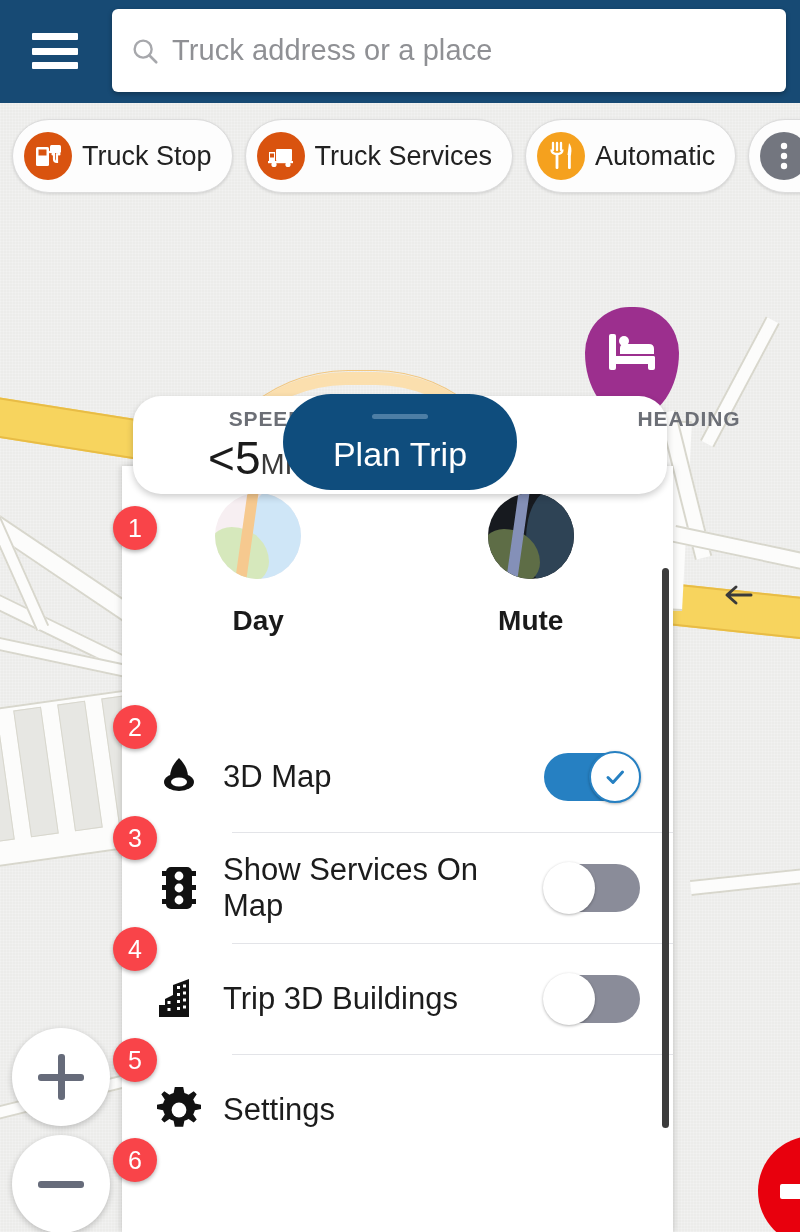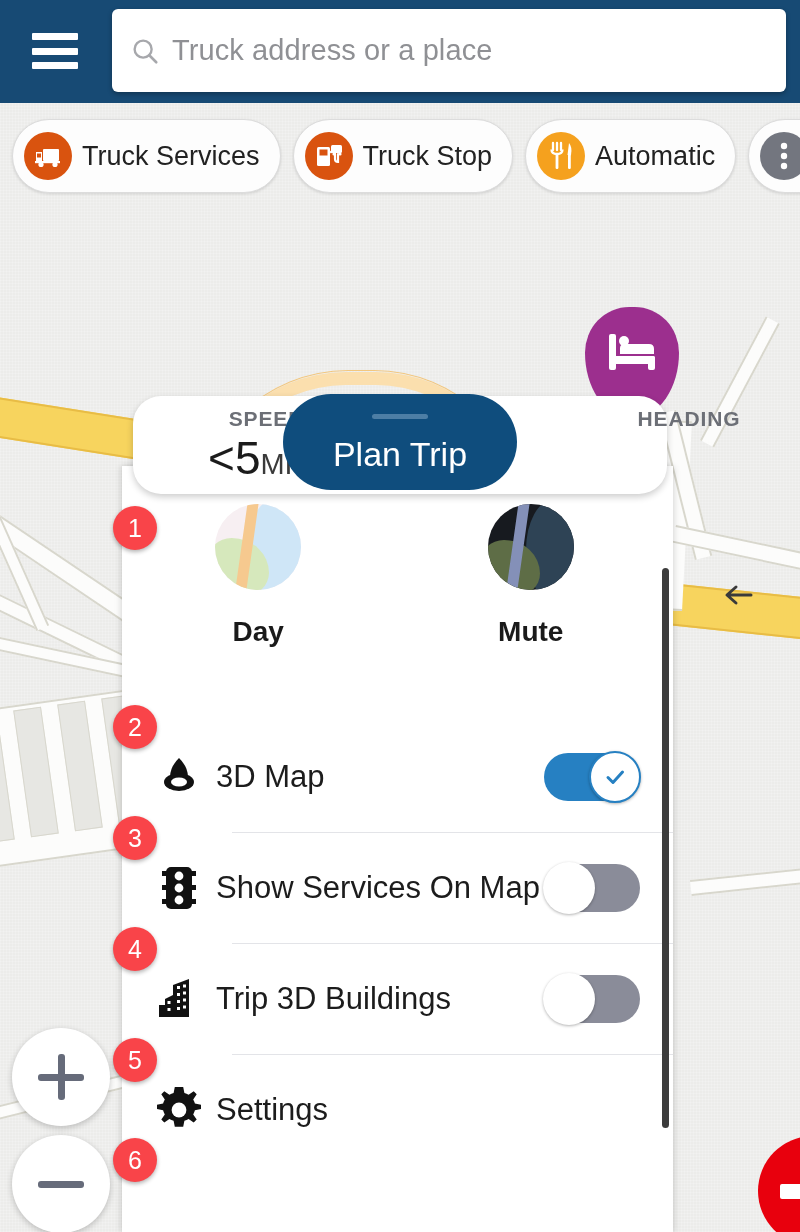--- a/index.html
+++ b/index.html
@@ -179,21 +179,21 @@
     overflow: hidden;
   }
   .panel-scrollbar {
     position: absolute; right: 4px; top: 102px;
     width: 7px; height: 560px; background: #3c3c3c; border-radius: 4px;
     z-index: 60; cursor: pointer;
   }
 
   
   .themes {
-    position: absolute; left: 0; top: 29px; width: 545px;
+    position: absolute; left: 0; top: 18px; width: 545px;
     display: flex; justify-content: space-around; align-items: flex-start;
   }
   .theme { width: 140px; text-align: center; cursor: pointer; }
   .theme .thumb-wrap {
     width: 104px; height: 104px; margin: 0 auto;
     border-radius: 50%;
     display: flex; align-items: center; justify-content: center;
   }
   .theme.selected .thumb-wrap {
     border: 5px solid #1ea1e8;
@@ -279,21 +279,21 @@
     cursor: pointer;
   }
   .row + .row::before {
     content: ""; position: absolute; left: 110px; right: 0; top: 0;
     height: 1px; background: #e3e4e8;
   }
   .row-icon {
     width: 58px; flex: 0 0 auto; margin-left: 28px;
     display: flex; align-items: center; justify-content: center;
   }
-  .row-label { font-size: 31px; color: #1c1c1c; margin-left: 8px; flex: 1 1 auto; }
+  .row-label { font-size: 31px; color: #1c1c1c; margin-left: 15px; flex: 1 1 auto; }
 
   .toggle {
     position: relative; width: 96px; height: 48px; border-radius: 24px;
     flex: 0 0 auto; margin-right: 33px; cursor: pointer;
   }
   .toggle.off { background: #8a8c99; }
   .toggle.on  { background: #2680c2; }
   .toggle .knob {
     position: absolute; top: -2px; width: 52px; height: 52px; border-radius: 50%;
     background: #ffffff; box-shadow: 0 1px 3px rgba(0,0,0,.3);
@@ -392,47 +392,47 @@
     <div class="searchbox">
       <svg class="search-icon" viewBox="0 0 24 24">
         <circle cx="10.5" cy="10.5" r="6.8" fill="none" stroke="#a7a8ac" stroke-width="1.9"></circle>
         <line x1="15.4" y1="15.4" x2="21" y2="21" stroke="#a7a8ac" stroke-width="2.1" stroke-linecap="round"></line>
       </svg>
       <span class="search-placeholder">Truck address or a place</span>
     </div>
   </div>
 
   <div class="chiprow">
+
+    <div class="chip">
+      <span class="chip-ic" style="background:#d9530f;">
+        <svg width="32" height="28" viewBox="0 0 32 28">
+          <rect x="4" y="5" width="13" height="19" fill="#fff" rx="1.5"></rect>
+          <rect x="6.5" y="7.5" width="8" height="6" fill="#d9530f"></rect>
+          <path d="M18 10 L22 7 L22 17 Q22 20 25 20 L25 12" stroke="#fff" stroke-width="2.2" fill="none" stroke-linecap="round"></path>
+          <rect x="18" y="3" width="11" height="8" fill="#fff" rx="1.5"></rect>
+          <circle cx="21" cy="12" r="1.6" fill="#fff"></circle>
+          <circle cx="27" cy="12" r="1.6" fill="#fff"></circle>
+        </svg>
+      </span>
+      <span class="chip-label">Truck Stop</span>
+    </div>
 
     <div class="chip">
       <span class="chip-ic" style="background:#d9530f;">
         <svg width="32" height="26" viewBox="0 0 32 26">
           <rect x="11" y="6" width="16" height="12" fill="#fff" rx="1"></rect>
           <path d="M4 9 L10 9 L10 18 L4 18 Z" fill="#fff"></path>
           <rect x="5" y="10.5" width="4" height="4" fill="#d9530f"></rect>
           <rect x="3" y="18" width="25" height="2.2" fill="#fff"></rect>
           <circle cx="9" cy="21.5" r="2.6" fill="#fff"></circle>
           <circle cx="23" cy="21.5" r="2.6" fill="#fff"></circle>
         </svg>
       </span>
       <span class="chip-label">Truck Services</span>
-    </div>
-
-    <div class="chip">
-      <span class="chip-ic" style="background:#d9530f;">
-        <svg width="32" height="28" viewBox="0 0 32 28">
-          <rect x="4" y="5" width="13" height="19" fill="#fff" rx="1.5"></rect>
-          <rect x="6.5" y="7.5" width="8" height="6" fill="#d9530f"></rect>
-          <path d="M18 10 L22 7 L22 17 Q22 20 25 20 L25 12" stroke="#fff" stroke-width="2.2" fill="none" stroke-linecap="round"></path>
-          <rect x="18" y="3" width="11" height="8" fill="#fff" rx="1.5"></rect>
-          <circle cx="21" cy="12" r="1.6" fill="#fff"></circle>
-          <circle cx="27" cy="12" r="1.6" fill="#fff"></circle>
-        </svg>
-      </span>
-      <span class="chip-label">Truck Stop</span>
     </div>
 
     <div class="chip">
       <span class="chip-ic" style="background:#f5a11e;">
         <svg width="26" height="30" viewBox="0 0 26 30">
           <path d="M5 2 L5 9 M9 2 L9 9 M13 2 L13 9" stroke="#fff" stroke-width="2.3" stroke-linecap="round"></path>
           <path d="M3.5 8.5 Q3.5 13 9 13 Q14.5 13 14.5 8.5" stroke="#fff" stroke-width="2.3" fill="none"></path>
           <rect x="7.6" y="12" width="2.8" height="16" fill="#fff" rx="1.2"></rect>
           <path d="M21 2 Q24.5 6 23 14 L19.5 14 Z" fill="#fff"></path>
           <rect x="20" y="13" width="2.8" height="15" fill="#fff" rx="1.2"></rect>

